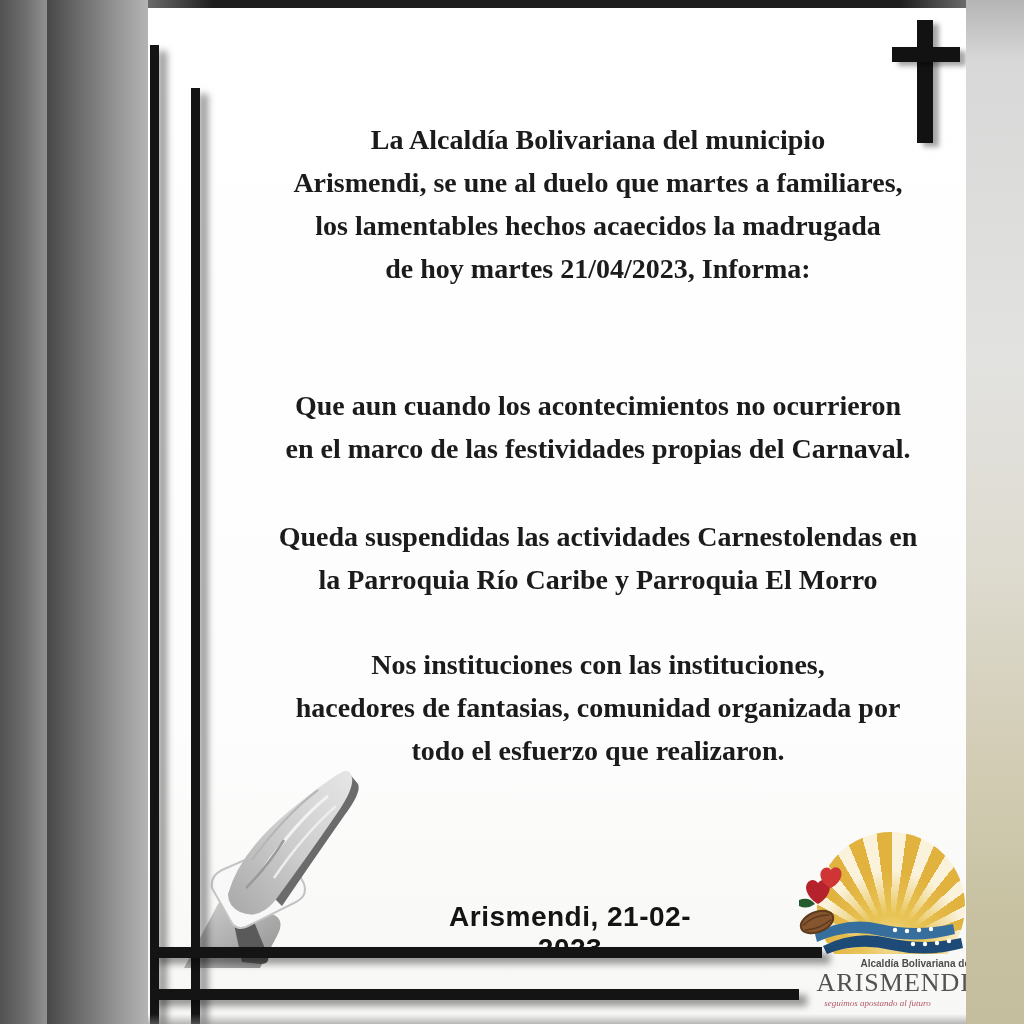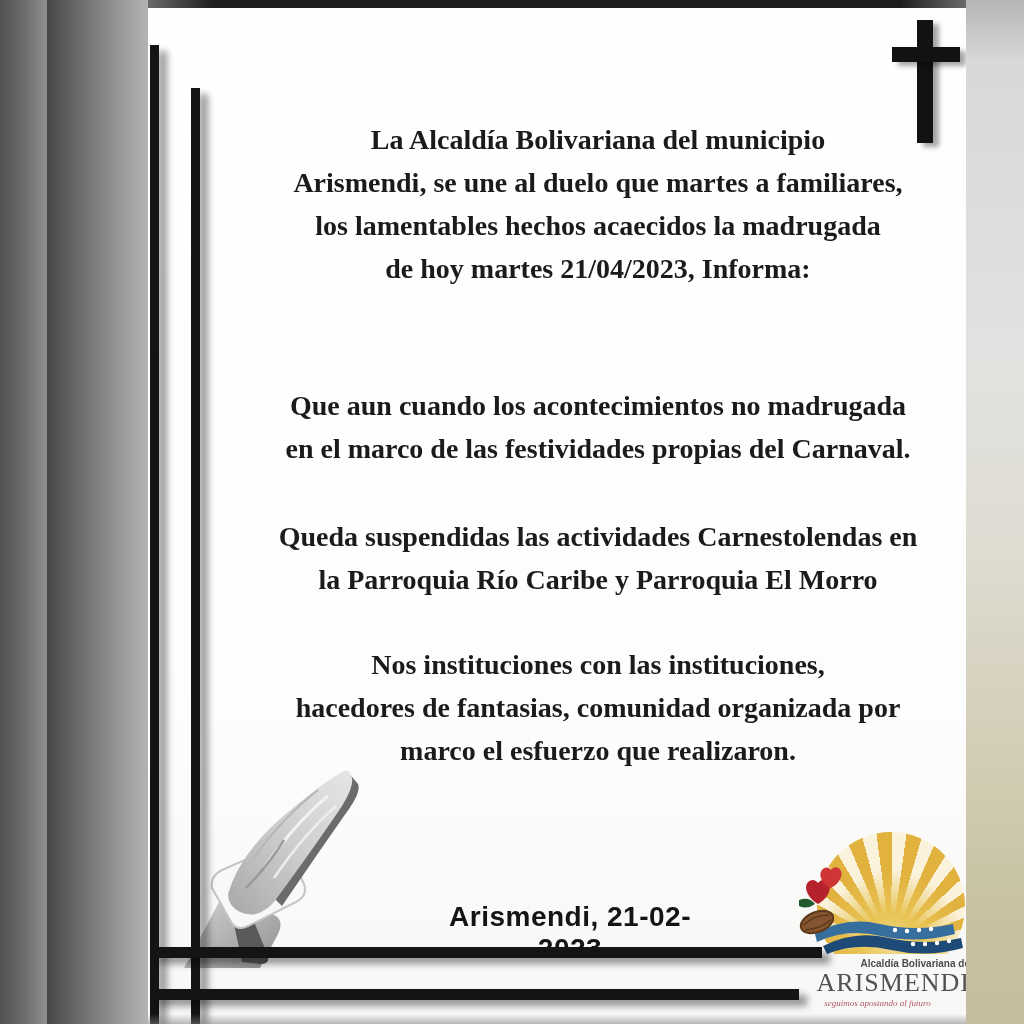--- a/index.html
+++ b/index.html
@@ -77,31 +77,31 @@
     </div>
 
     <div class="text-block">
       <div class="para p1">
         <div class="tline">La Alcaldía Bolivariana del municipio</div>
         <div class="tline">Arismendi, se une al duelo que martes a familiares,</div>
         <div class="tline">los lamentables hechos acaecidos la madrugada</div>
         <div class="tline">de hoy martes 21/04/2023, Informa:</div>
       </div>
       <div class="para p2">
-        <div class="tline">Que aun cuando los acontecimientos no madrugada</div>
+        <div class="tline">Que aun cuando los acontecimientos no ocurrieron</div>
         <div class="tline">en el marco de las festividades propias del Carnaval.</div>
       </div>
       <div class="para p3">
         <div class="tline">Queda suspendidas las actividades Carnestolendas en</div>
         <div class="tline">la Parroquia Río Caribe y Parroquia El Morro</div>
       </div>
       <div class="para p4">
         <div class="tline">Nos instituciones con las instituciones,</div>
         <div class="tline">hacedores de fantasias, comunidad organizada por</div>
-        <div class="tline">marco el esfuerzo que realizaron.</div>
+        <div class="tline">todo el esfuerzo que realizaron.</div>
       </div>
     </div>
 
     <div class="dateline">Arismendi, 21-02-2023</div>
 
     <svg class="hands" viewBox="0 0 200 212">
       <defs>
         <linearGradient id="handGrad" x1="0" y1="1" x2="1" y2="0">
           <stop offset="0" stop-color="#a8a8a8"></stop>
             <stop offset="0.5" stop-color="#cdcdcd"></stop>

